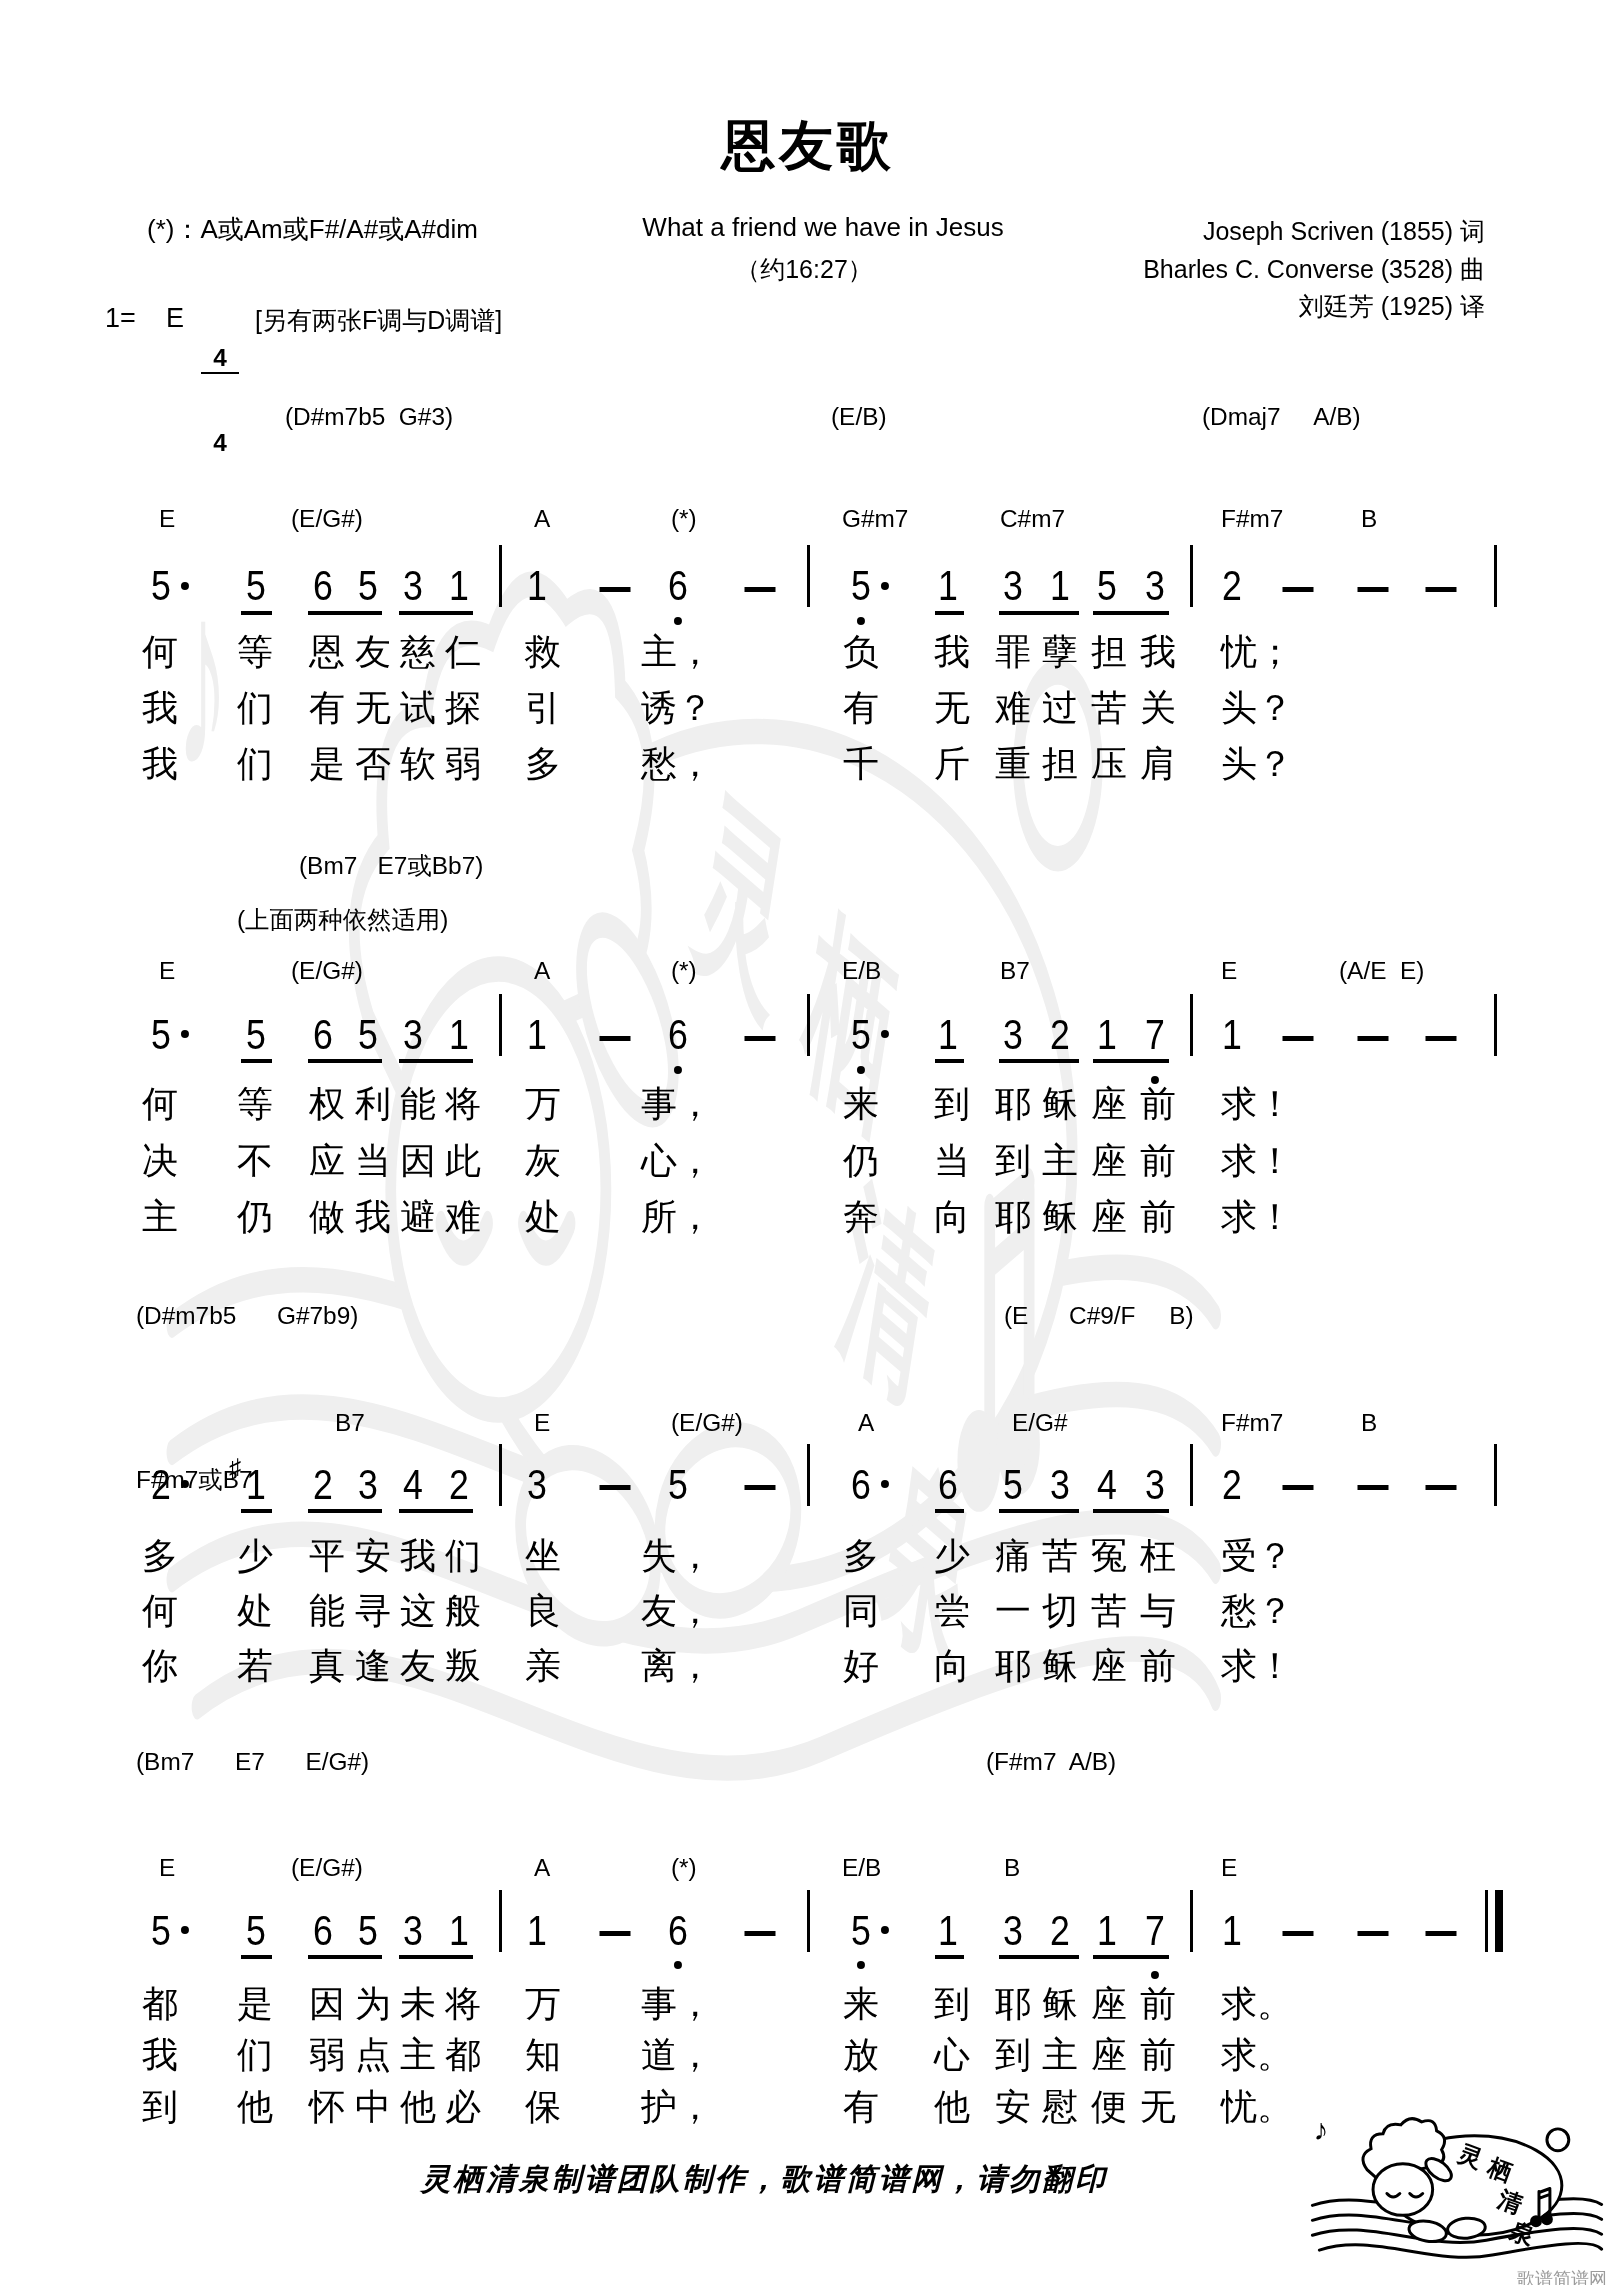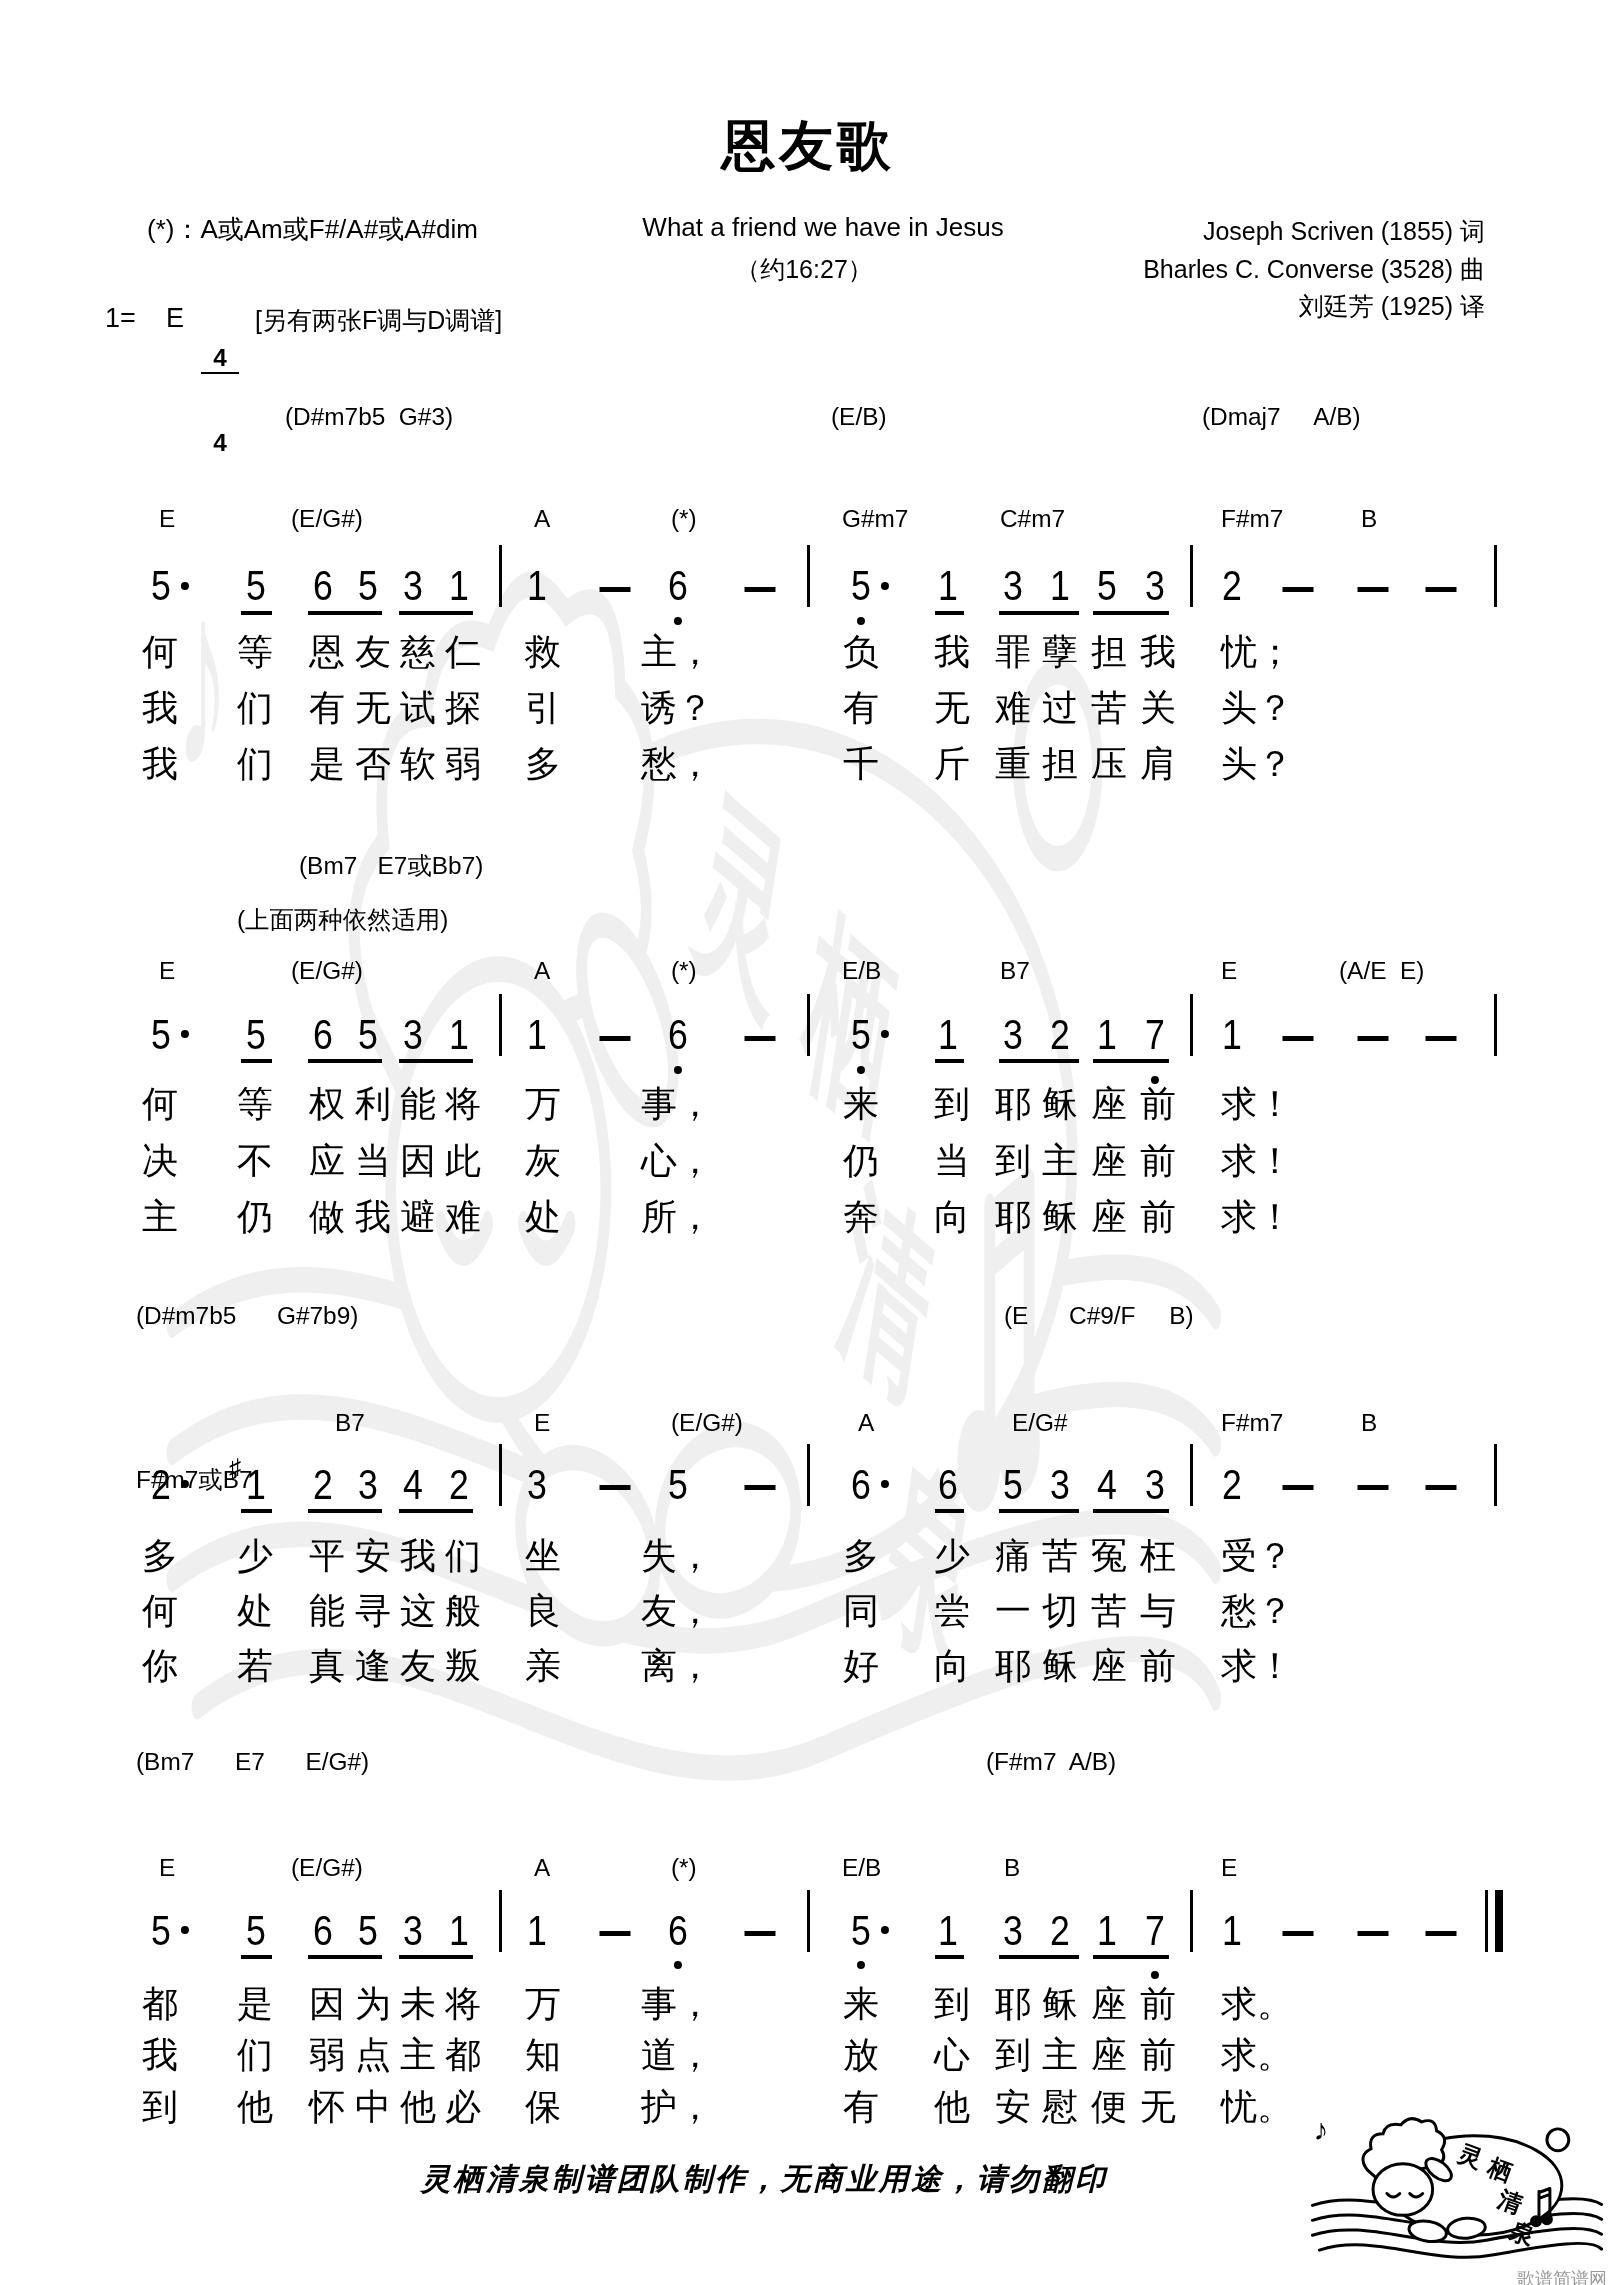--- a/index.html
+++ b/index.html
@@ -454,21 +454,21 @@
       <span class="abs lyr" style="left: 861px; top: 2089px;">有</span>
       <span class="abs lyr" style="left: 952px; top: 2089px;">他</span>
       <span class="abs lyr" style="left: 1013px; top: 2089px;">安</span>
       <span class="abs lyr" style="left: 1060px; top: 2089px;">慰</span>
       <span class="abs lyr" style="left: 1109px; top: 2089px;">便</span>
       <span class="abs lyr" style="left: 1158px; top: 2089px;">无</span>
       <span class="abs lyr" style="left: 1257px; top: 2089px;">忧。</span>
     </div>
   </div>
 
-<div class="abs footer" style="left:764px;top:2164px;">灵栖清泉制谱团队制作，无商业用途，请勿翻印</div>
+<div class="abs footer" style="left:764px;top:2164px;">灵栖清泉制谱团队制作，歌谱简谱网，请勿翻印</div>
 
 <svg class="abs logo" style="left:1307px;top:2110px;width:299px;height:159px;" viewBox="0 0 300 160">
     <use href="#sheep-sym"></use>
   </svg>
 
 <div class="abs corner" style="top:2252px;">
   <span class="site">歌谱简谱网</span>
   
 </div>
 

